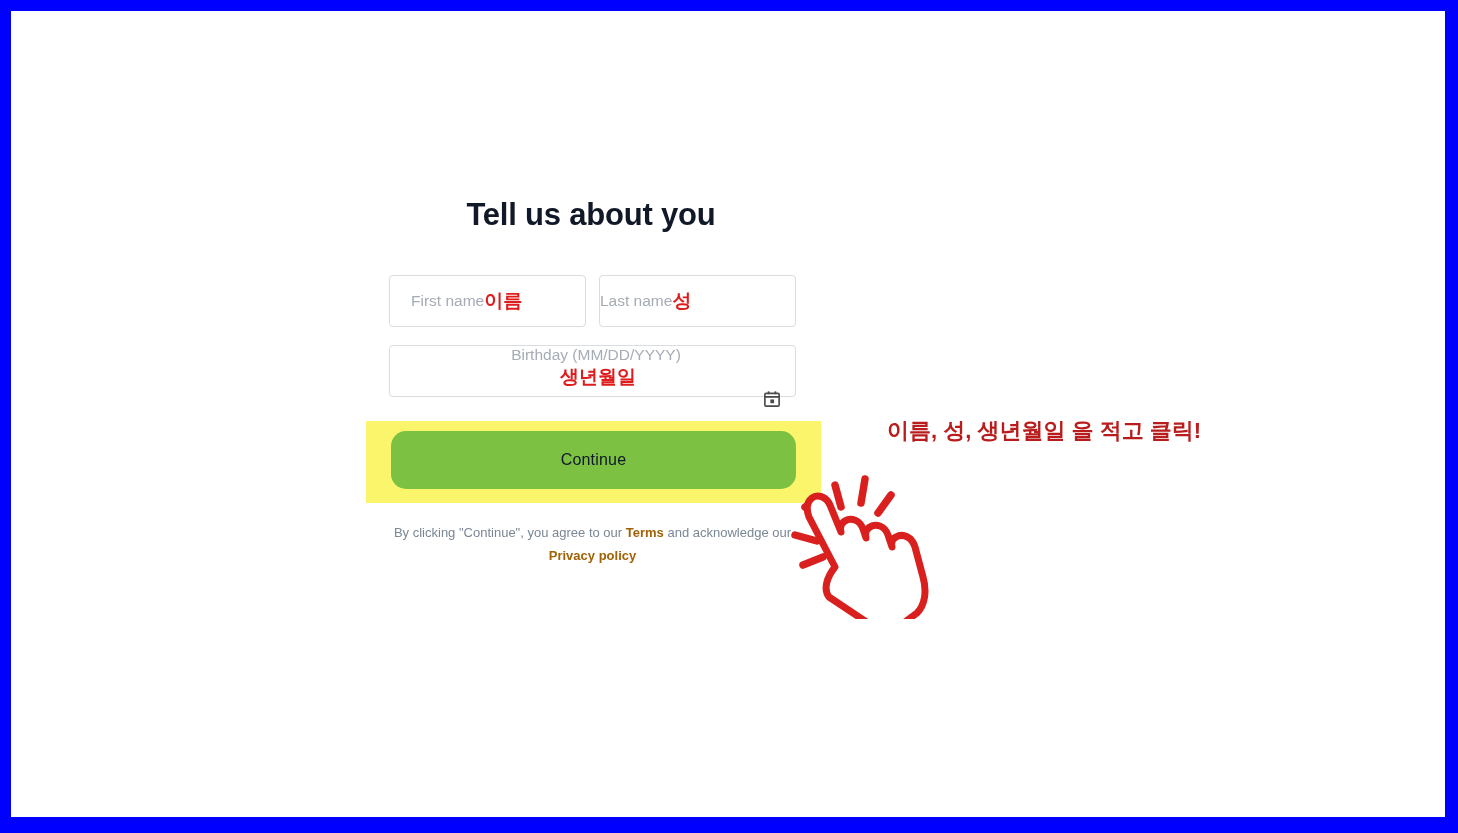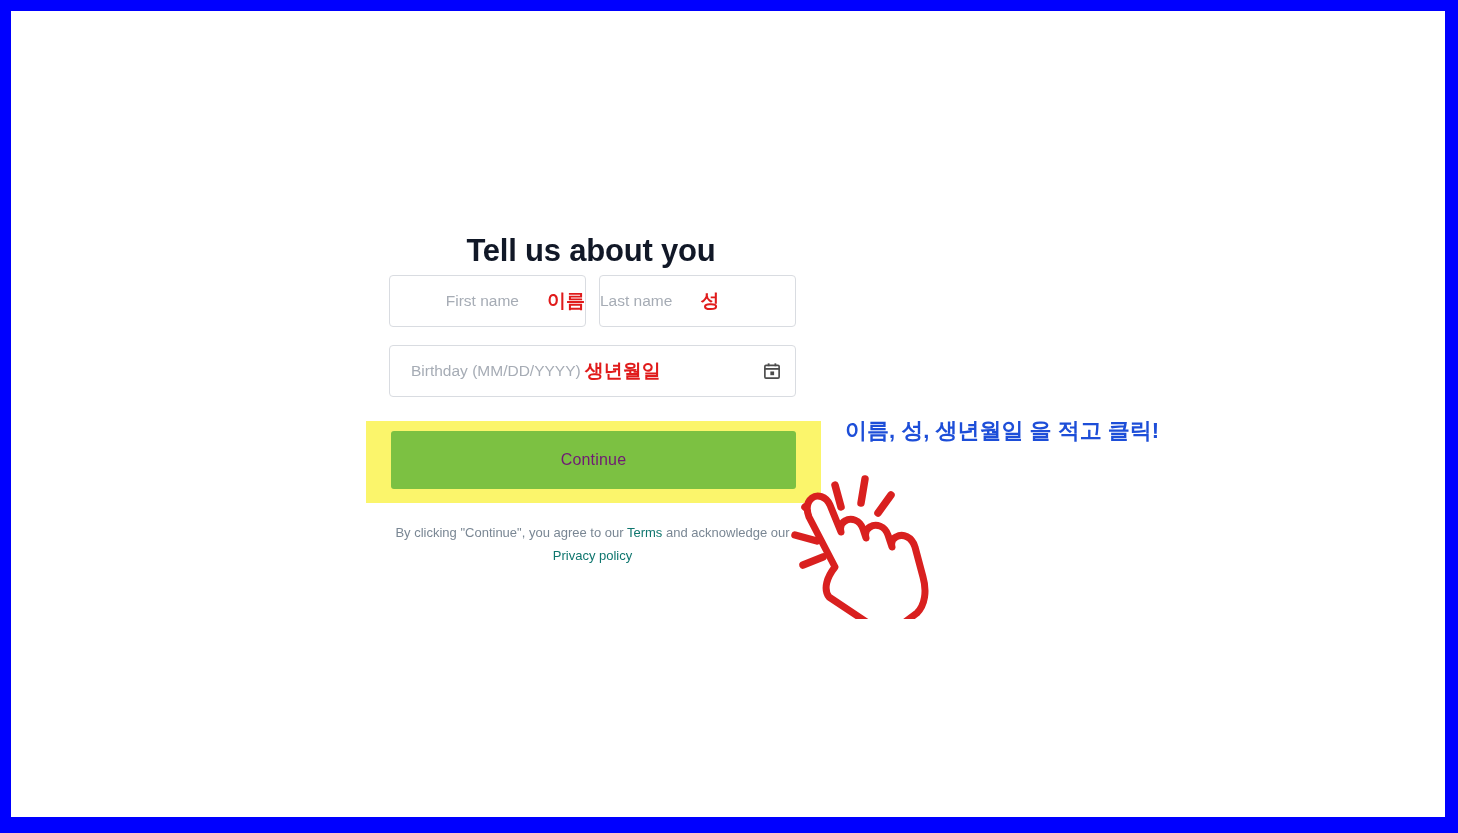--- a/index.html
+++ b/index.html
@@ -37,49 +37,48 @@
     position: absolute;
     left: 0;
     top: 186px;
     width: 1160px;
     text-align: center;
     font-size: 31px;
     font-weight: bold;
     color: #111827;
     letter-spacing: -0.2px;
     white-space: nowrap;
-    margin-top: 36px;
   }
 
   
   .field {
     position: absolute;
     box-sizing: border-box;
     border: 1px solid #d9dce1;
     border-radius: 4px;
     background: #ffffff;
     display: flex;
     align-items: center;
     height: 52px;
   }
-  #field-first  { left: 378px; top: 264px; width: 197px; padding-left: 21px; justify-content: flex-end; }
+  #field-first  { left: 378px; top: 264px; width: 197px; padding-left: 21px; }
   #field-last   { left: 588px; top: 264px; width: 197px; }
-  #field-birthday { left: 378px; top: 334px; width: 407px; padding-left: 21px; padding-right: 14px; }
+  #field-birthday { left: 378px; top: 334px; width: 407px; padding-left: 21px; padding-right: 14px; flex-direction: column; }
 
   .placeholder {
     font-size: 15.5px;
     color: #a6acb5;
     white-space: nowrap;
   }
   .ko-overlay {
     font-size: 19px;
     font-weight: bold;
     color: #e01b1b;
     white-space: nowrap;
-    margin-left: 28px;
+    margin-left: 0;
   }
   #birthday-ko { margin-left: 4px; }
 
   #calendar-icon {
     margin-left: auto;
     width: 18px;
     height: 18px;
     flex: 0 0 auto;
   }
 
@@ -93,52 +92,53 @@
     background: #fbf56b;
   }
   #continue-btn {
     position: absolute;
     left: 380px;
     top: 420px;
     width: 405px;
     height: 58px;
     background: #7cc142;
     border: none;
-    border-radius: 3px;
-    color: #701a75;
+    border-radius: 15px;
+    color: #0f172a;
     font-size: 16px;
     font-family: "Liberation Sans", sans-serif;
     cursor: pointer;
     letter-spacing: 0.2px;
   }
 
   
   #terms {
     position: absolute;
     left: 378px;
     top: 510px;
     width: 407px;
     text-align: center;
     font-size: 13px;
     line-height: 23px;
     color: #7a8794;
   }
   #terms a {
-    color: #0f766e;
+    color: #a16207;
     text-decoration: none;
+    font-weight: bold;
   }
 
   
   #annotation {
     position: absolute;
-    left: 834px;
+    left: 876px;
     top: 405px;
     font-size: 22px;
     font-weight: bold;
-    color: #1d4ed8;
+    color: #b91c1c;
     white-space: nowrap;
   }
 
   
   #hand-cursor {
     position: absolute;
     left: 772px;
     top: 438px;
     width: 165px;
     height: 170px;

